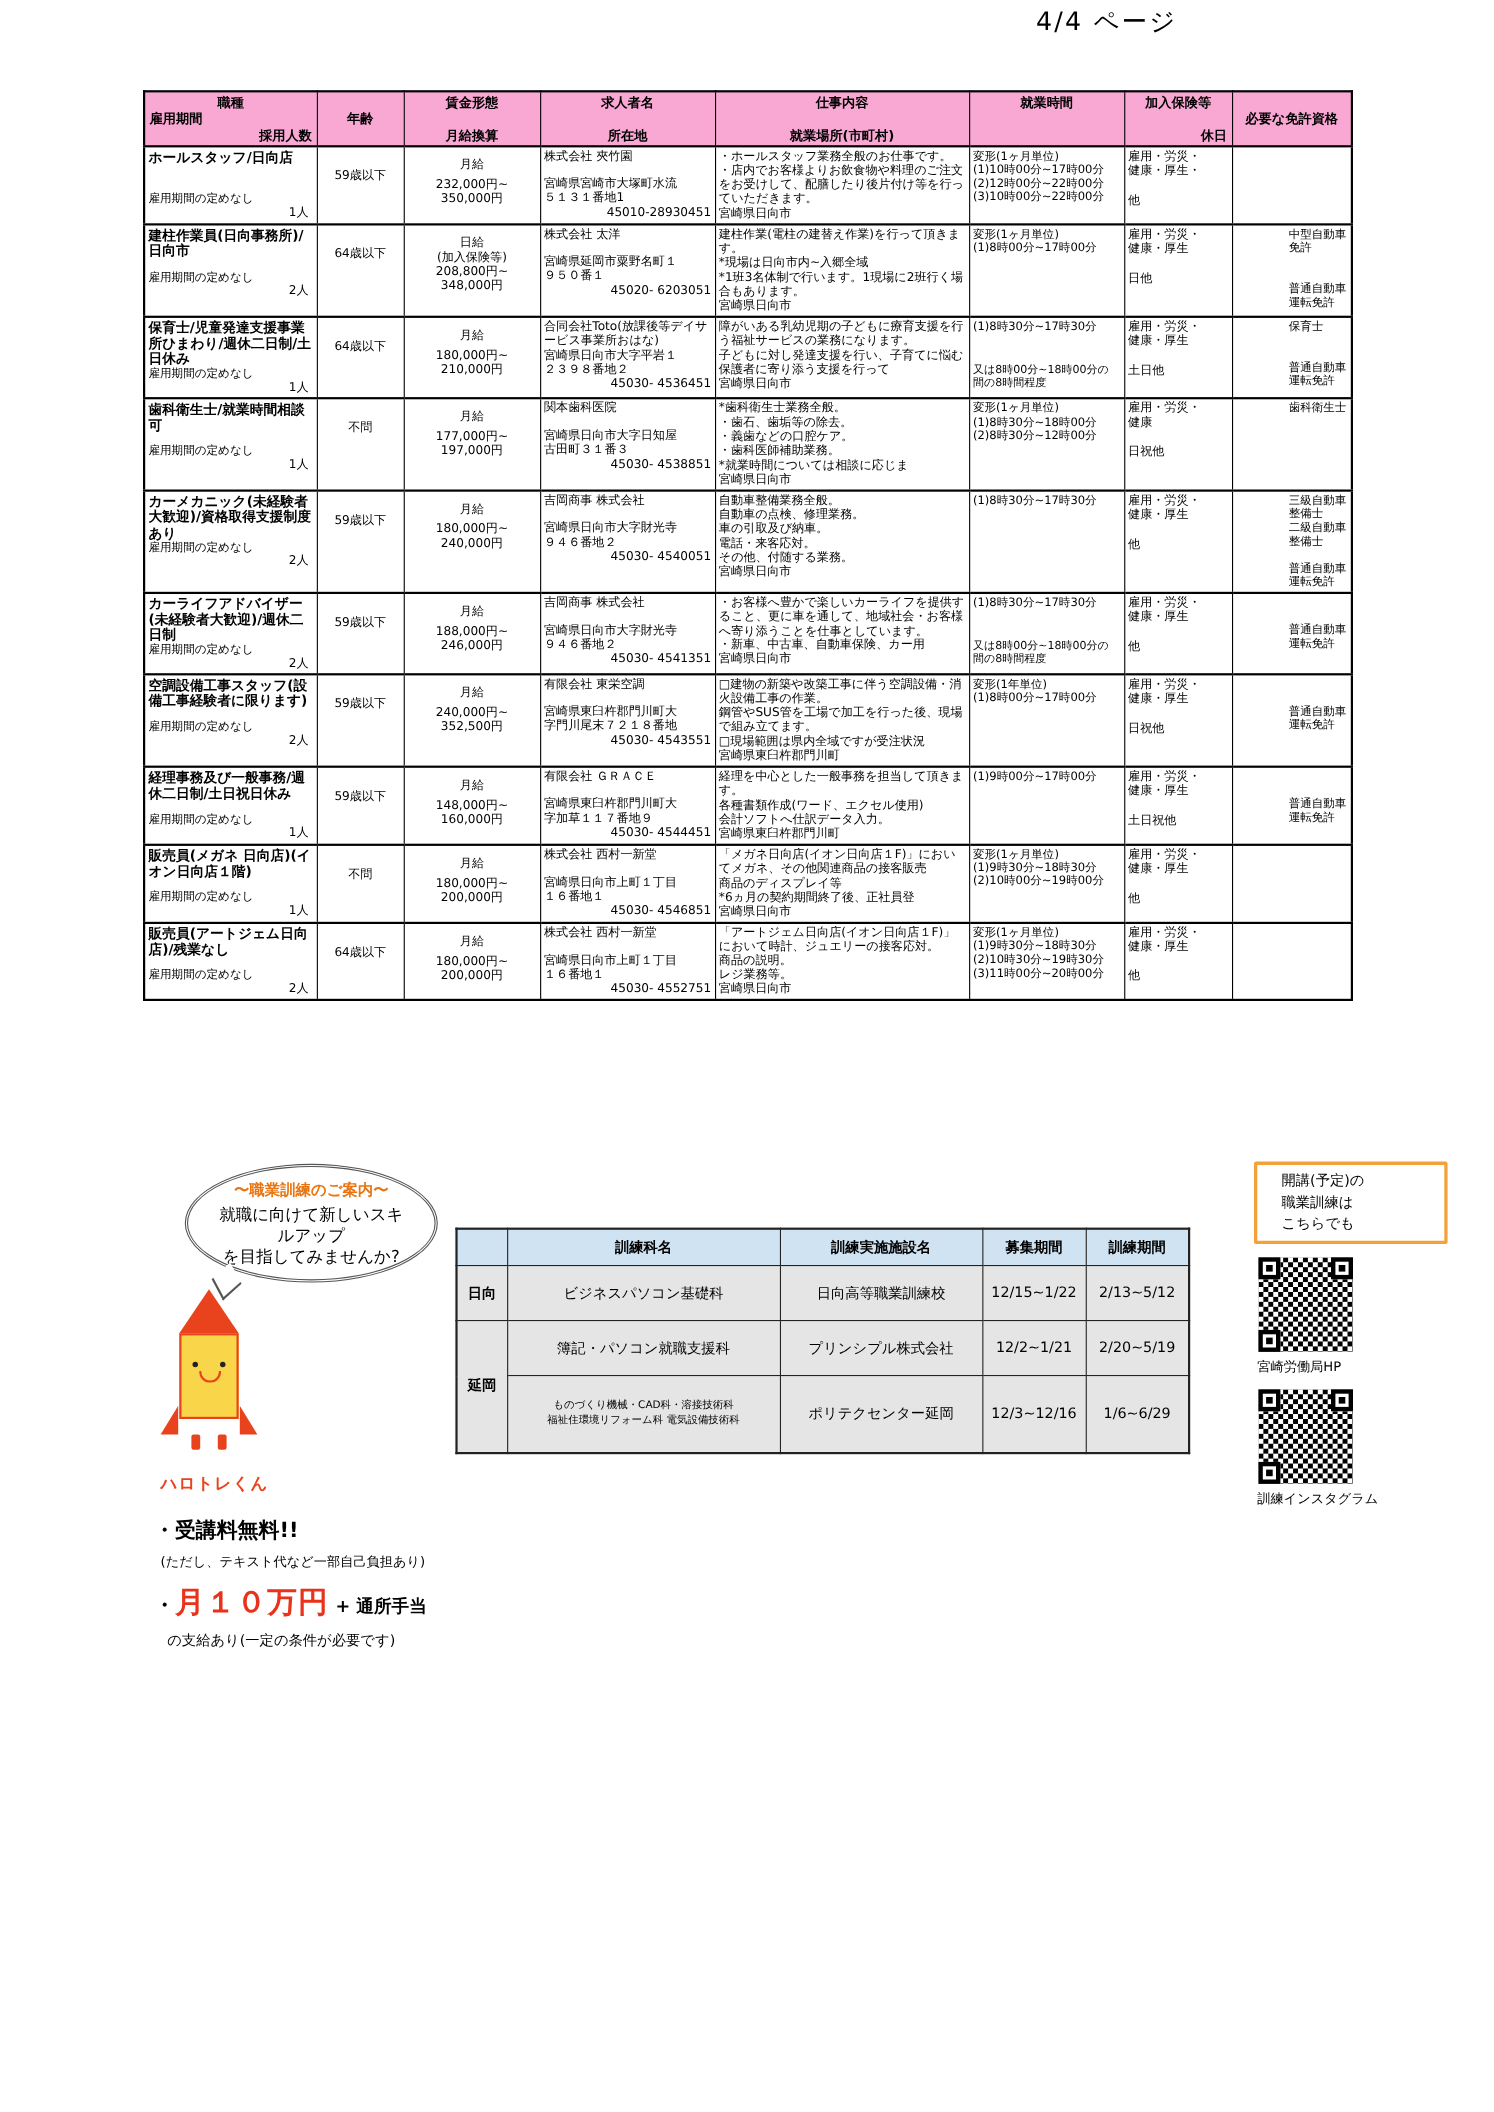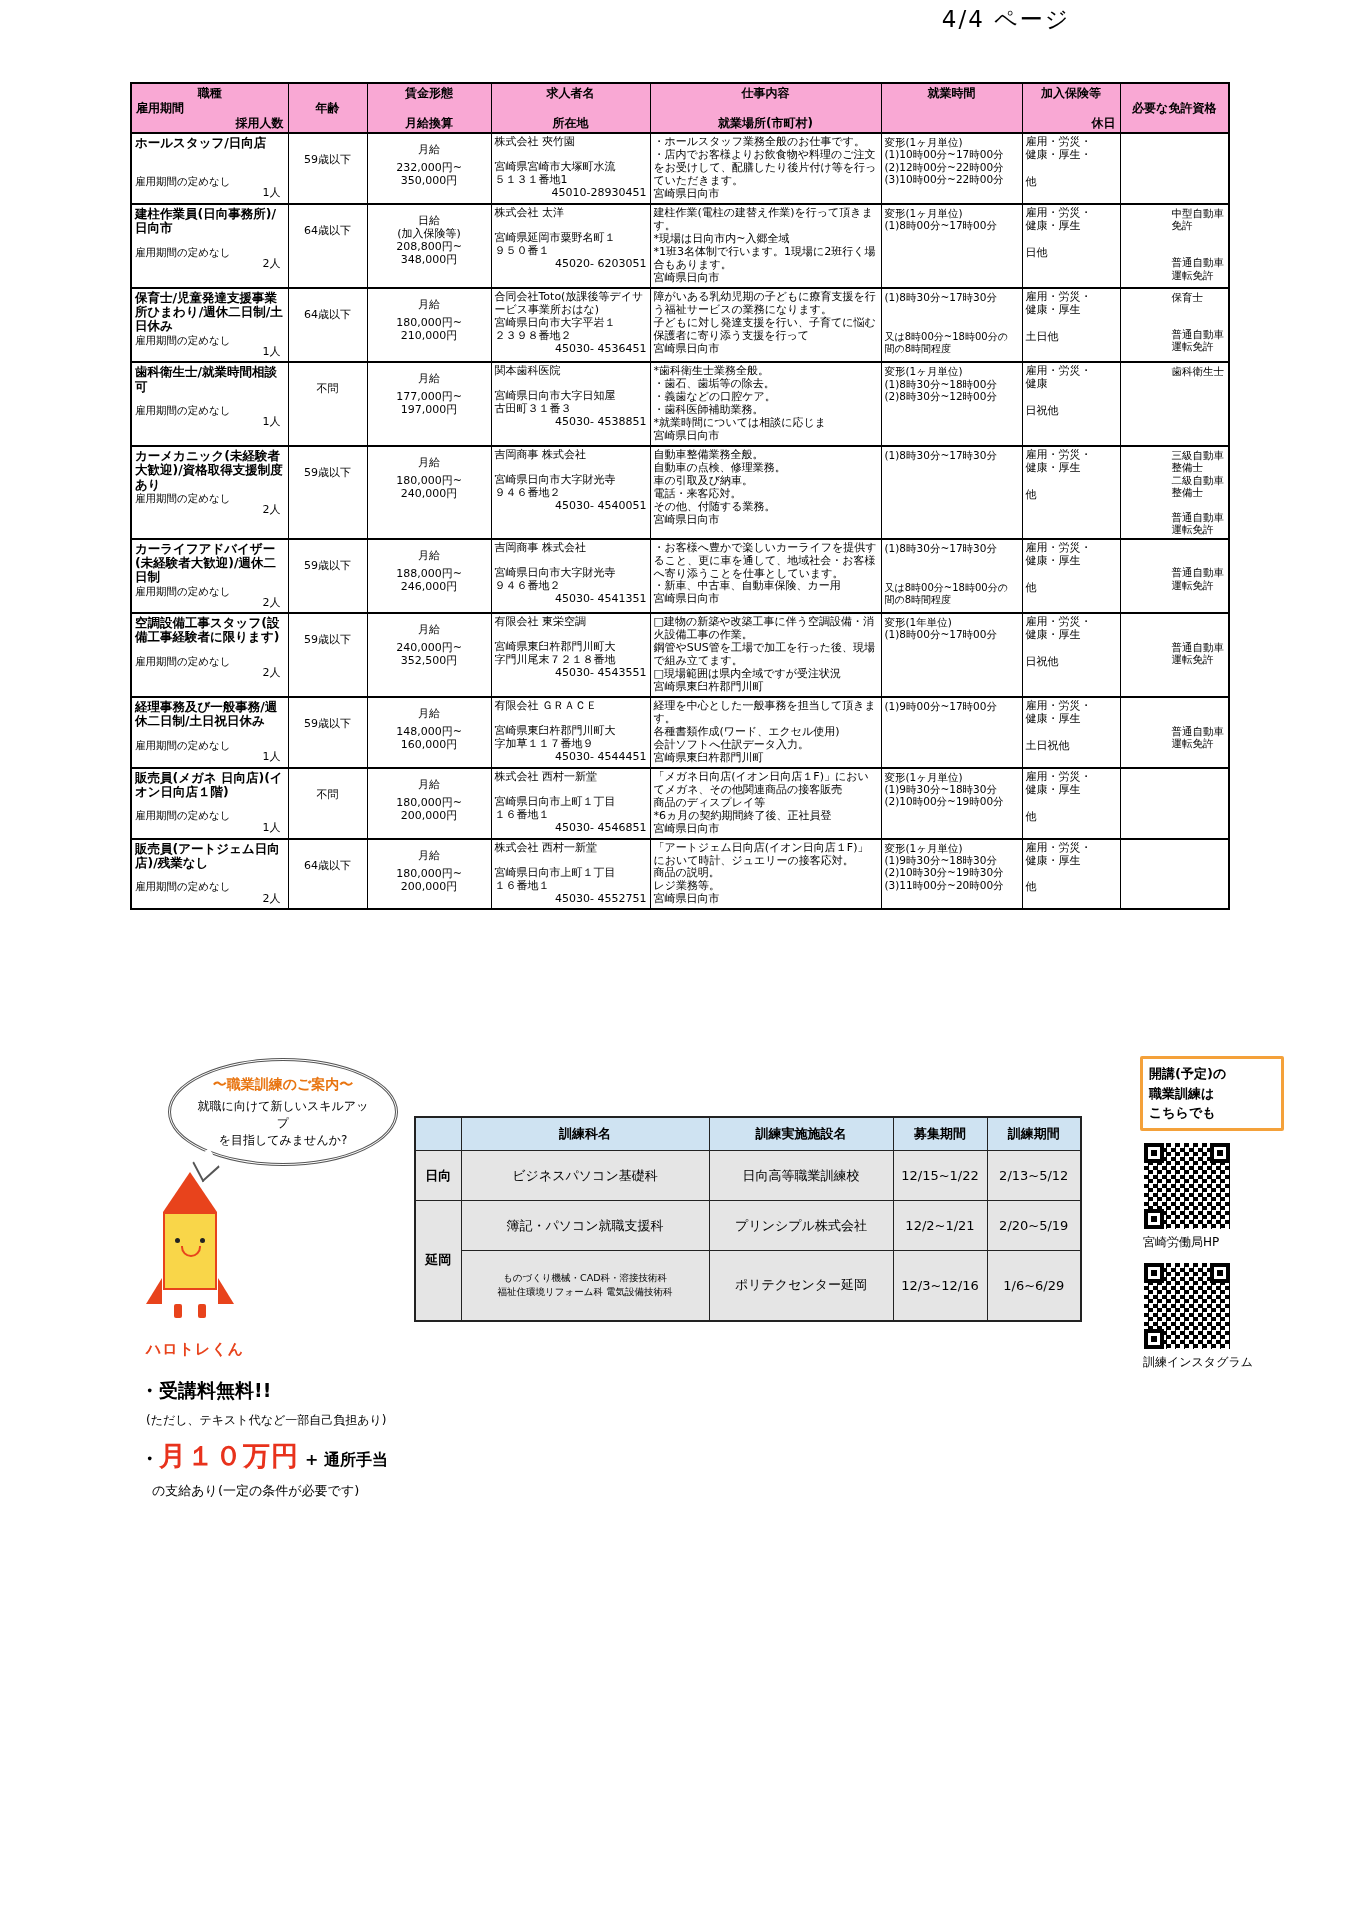--- a/index.html
+++ b/index.html
@@ -41,21 +41,21 @@
   .train-table .reg{font-weight:bold;}
   .train-table .r1{height:50px;} .train-table .r2{height:50px;} .train-table .r3{height:70px;}
   .train-table .small{font-size:9.5px;line-height:1.5;white-space:pre-line;}
   
   .bubble{position:absolute;left:168px;top:1058px;width:224px;height:102px;background:#fff;
           border:3px double #555;border-radius:50%;display:flex;flex-direction:column;
           align-items:center;justify-content:center;text-align:center;z-index:2;}
   .bubble::after{content:"";position:absolute;left:24px;bottom:-13px;width:20px;height:20px;background:#fff;
           border-right:2px solid #555;border-bottom:2px solid #555;transform:rotate(62deg) skew(14deg);}
   .bubble .bt{color:#e87511;font-weight:bold;font-size:14px;}
-  .bubble .bx{font-size:12px;margin-top:4px;width:180px;white-space:pre-line;}
+  .bubble .bx{font-size:15px;margin-top:4px;width:180px;white-space:pre-line;}
   
   .rocket{position:absolute;left:148px;top:1172px;width:84px;height:160px;}
   .nose{width:0;height:0;margin:0 auto;border-left:27px solid transparent;border-right:27px solid transparent;
         border-bottom:40px solid #e8431c;}
   .bodyy{position:relative;width:50px;height:74px;margin:0 auto;background:#f9d649;border:2px solid #e8431c;}
   .eye{position:absolute;top:24px;width:5px;height:5px;border-radius:50%;background:#222;}
   .eye.l{left:10px;} .eye.r{right:10px;}
   .mouth{position:absolute;top:32px;left:16px;width:16px;height:9px;border:2.5px solid #e8431c;border-top:none;
          border-radius:0 0 14px 14px;}
   .fin{position:absolute;bottom:28px;width:0;height:0;}
@@ -67,21 +67,21 @@
   
   .free-title{position:absolute;left:140px;top:1378px;font-size:19px;font-weight:bold;}
   .free-note{position:absolute;left:146px;top:1412px;font-size:12px;}
   .allow-line{position:absolute;left:140px;top:1438px;display:flex;align-items:baseline;}
   .allow-line .b{font-size:19px;font-weight:bold;}
   .allow-line .amt{color:#e8321c;font-size:27px;font-weight:bold;letter-spacing:1px;}
   .allow-line .suf{font-size:16px;font-weight:bold;margin-left:6px;}
   .allow-note{position:absolute;left:152px;top:1482px;font-size:13px;}
   
   .open-box{position:absolute;left:1140px;top:1056px;width:126px;border:3px solid #f4a13a;border-radius:2px;
-            padding:5px 6px;font-size:13px;font-weight:bold;line-height:1.5;white-space:pre-line;}
+            padding:5px 22px;font-size:13px;font-weight:normal;line-height:1.5;white-space:pre-line;}
   .qr{position:absolute;width:86px;height:86px;background:
       repeating-conic-gradient(#000 0% 25%, #fff 0% 50%);background-size:9px 9px;border:1px solid #fff;}
   .qr1{left:1143px;top:1142px;} .qr2{left:1143px;top:1262px;}
   .fp{position:absolute;width:20px;height:20px;border:4px solid #000;background:#fff;box-sizing:border-box;}
   .fp::after{content:"";position:absolute;inset:3px;background:#000;}
   .fp.tl{left:0;top:0;} .fp.tr{right:0;top:0;} .fp.bl{left:0;bottom:0;}
   .qr-label{position:absolute;font-size:12px;}
   .ql1{left:1143px;top:1234px;} .ql2{left:1143px;top:1354px;}
 </style>
 </head>

